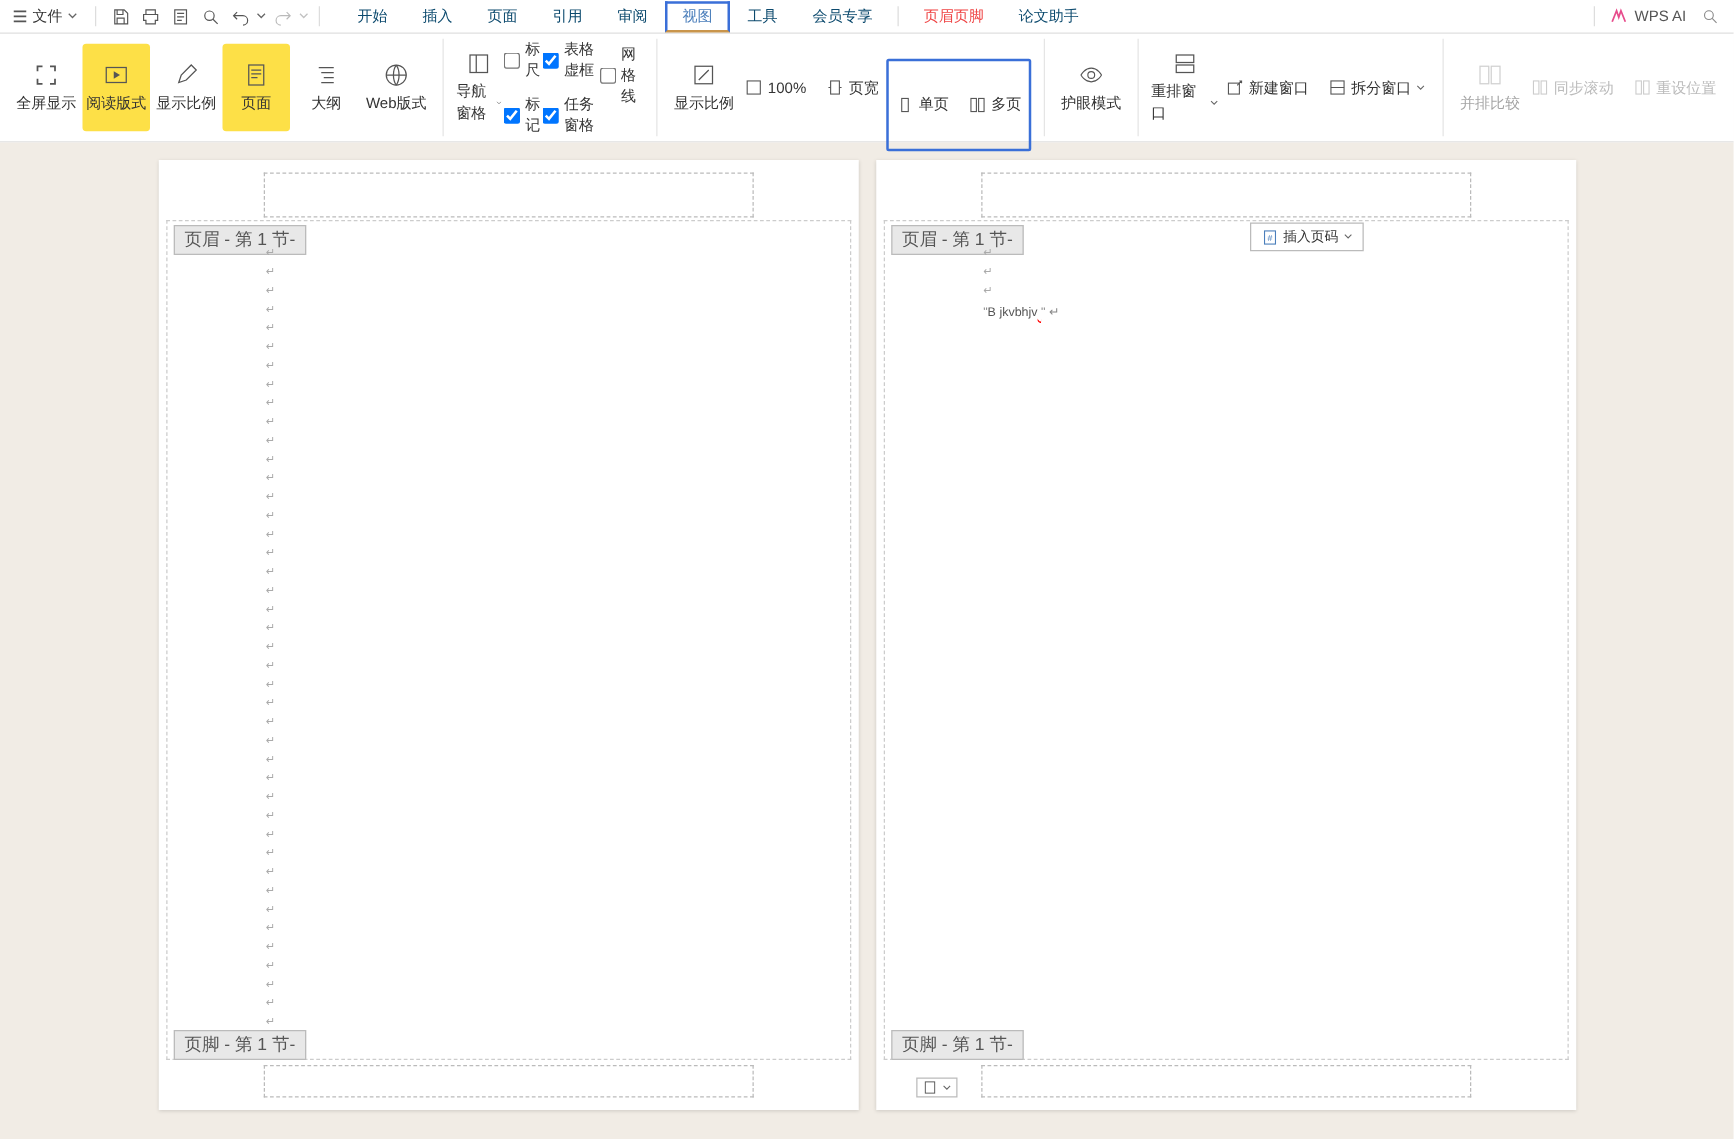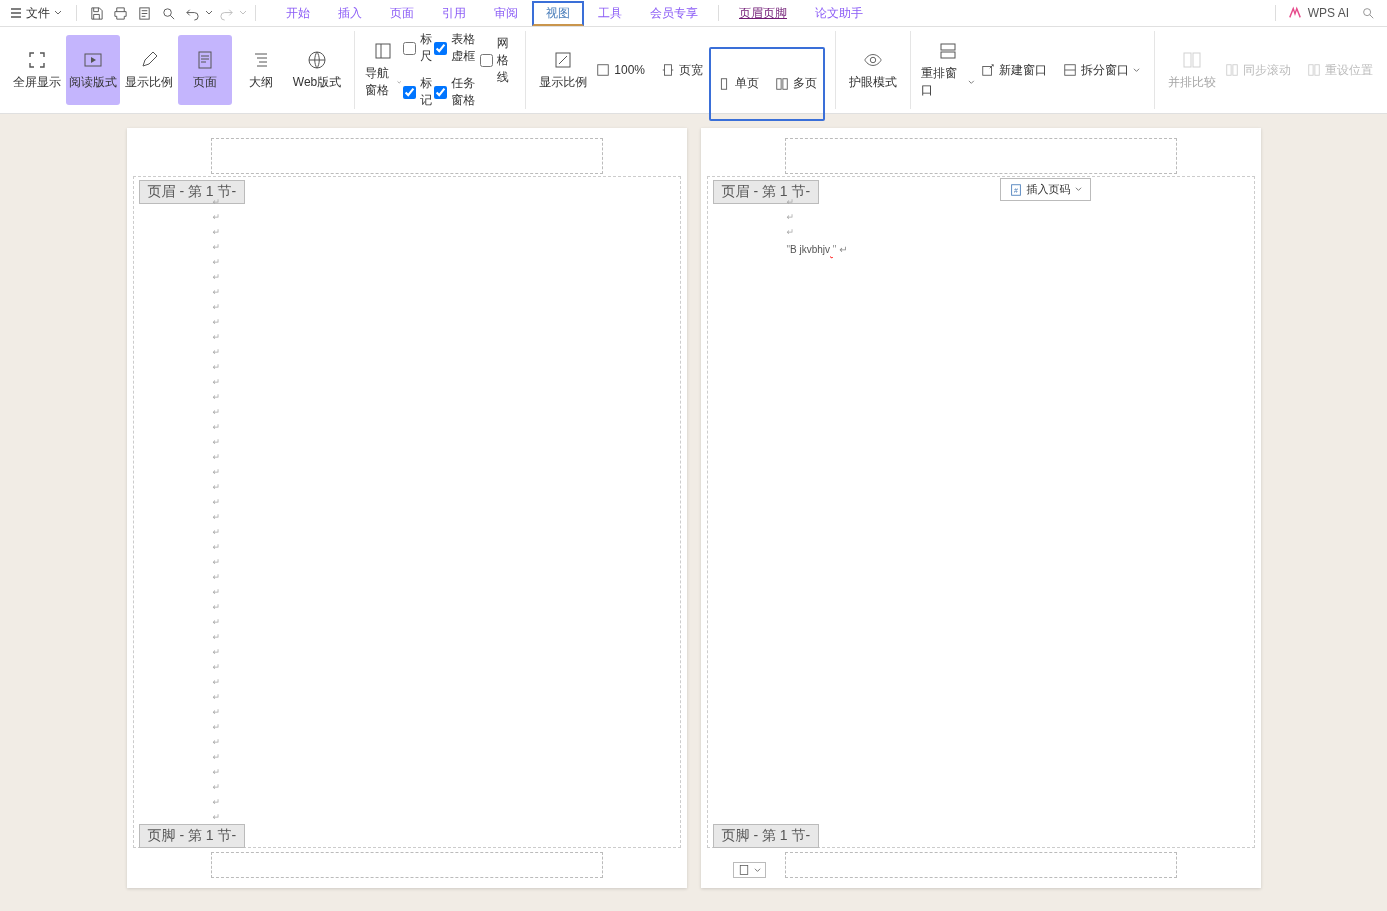--- a/index.html
+++ b/index.html
@@ -1,30 +1,30 @@
 <!DOCTYPE html>
 <html><head>
 <meta charset="utf-8">
 <style>
 html,body{margin:0;padding:0;font-family:"Microsoft YaHei",Arial,sans-serif;font-size:12px;background:#fff;color:#333;}
 .top-bar{display:flex;align-items:center;height:26px;border-bottom:1px solid #e0e0e0;padding:0 4px;gap:2px;justify-content:flex-end;}
 .top-bar .sep{width:1px;height:16px;background:#ddd;margin:0 6px;}
 .file-btn{display:flex;align-items:center;gap:4px;padding:2px 6px;cursor:pointer;}
 .icon-btn{width:22px;height:22px;display:flex;align-items:center;justify-content:center;cursor:pointer;color:#555;}
 .tabs{display:flex;align-items:center;gap:0;margin-left:8px;}
-.tab{padding:4px 14px;cursor:pointer;color:#8b5cf6;}
+.tab{padding:4px 14px;cursor:pointer;color:#0c4a6e;}
 .tab.active{color:#4a7ebb;border:2px solid #3a6fd8;border-bottom:2px solid #c9954c;padding:2px 12px;}
-.tab.special{color:#701a75;text-decoration:underline;}
+.tab.special{color:#ef4444;}
 .wps-ai{display:flex;align-items:center;gap:6px;margin-left:auto;color:#555;padding:0 8px;}
 .ai-logo{width:14px;height:14px;}
 .ribbon{display:flex;align-items:stretch;height:78px;border-bottom:1px solid #e0e0e0;padding:4px 10px;gap:6px;}
 .rgroup{display:flex;align-items:center;gap:2px;}
 .rgroup.sepafter{border-right:1px solid #e5e5e5;padding-right:10px;margin-right:4px;}
 .big-btn{display:flex;flex-direction:column;align-items:center;justify-content:center;width:54px;height:70px;gap:4px;cursor:pointer;border-radius:3px;}
-.big-btn.active{background:#c4b5fd;}
+.big-btn.active{background:#fde047;}
 .big-btn .ic{width:20px;height:20px;display:flex;align-items:center;justify-content:center;color:#555;}
 .big-btn .lbl{font-size:12px;color:#333;}
 .chk-col{display:flex;flex-direction:column;justify-content:center;gap:10px;height:70px;}
 .chk{display:flex;align-items:center;gap:4px;cursor:pointer;font-size:12px;}
 .chk input{margin:0;}
 .sm-row{display:flex;align-items:center;gap:4px;padding:2px 4px;cursor:pointer;white-space:nowrap;border-radius:3px;}
 .sm-row.disabled{color:#bbb;cursor:default;}
 .sm-row.disabled svg{stroke:#ccc;}
 .two-row{display:flex;flex-direction:row;justify-content:center;gap:8px;height:70px;}
 .workspace{background:#f1ece5;height:calc(911px - 26px - 86px);padding:14px 0 0 0;display:flex;justify-content:center;gap:14px;overflow:hidden;}

